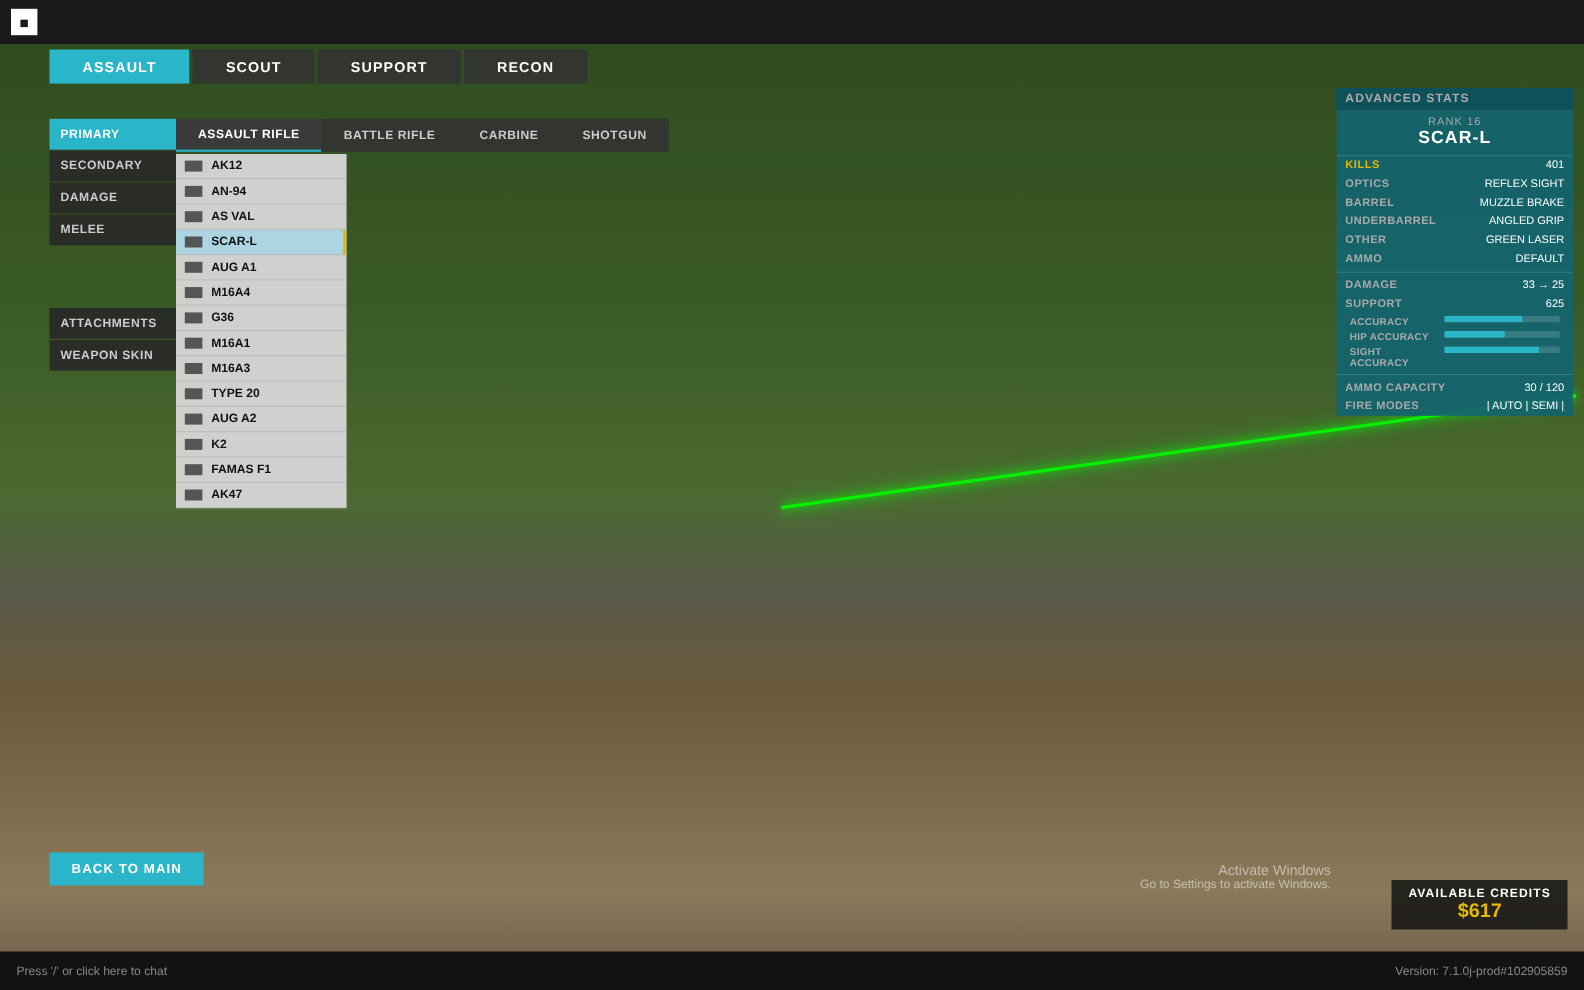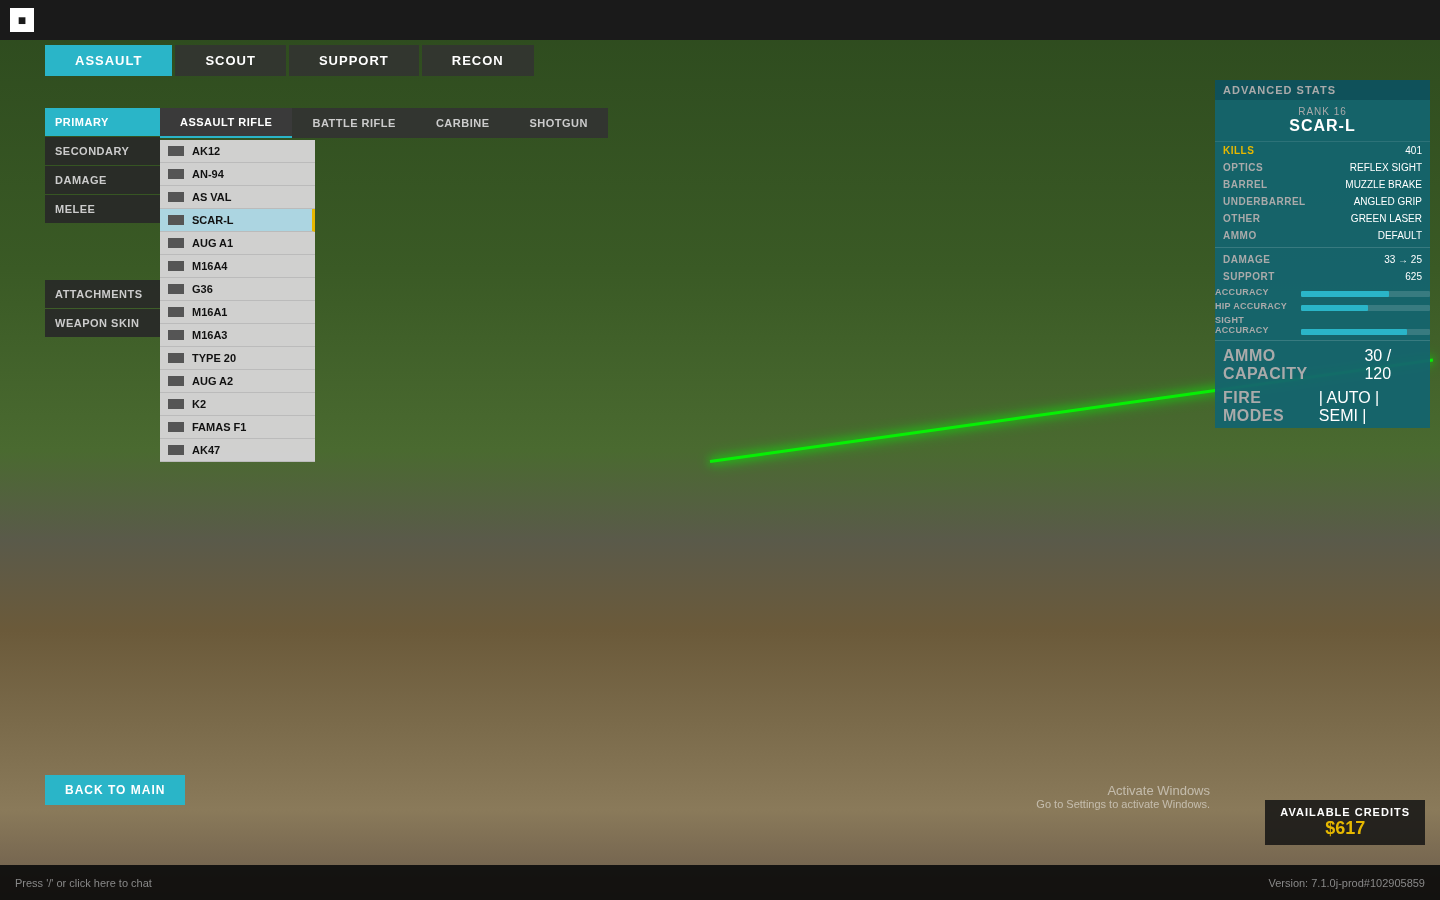--- a/index.html
+++ b/index.html
@@ -241,22 +241,22 @@
       margin: 4px 8px;
       height: 75px;
       background: rgba(15,60,70,0.8);
       position: relative;
       border: 1px solid rgba(255,255,255,0.1);
     }
 
     
     .stat-bar-row {
       display: flex;
-      align-items: flex-end;
-      padding: 2px 0;
+      align-items: flex-start;
+      padding: 2px 12px;
       gap: 6px;
     }
 
     .stat-bar-label {
       color: #aaa;
       font-size: 9px;
       font-weight: bold;
       width: 80px;
       flex-shrink: 0;
       letter-spacing: 0.3px;
@@ -279,21 +279,21 @@
     .stat-bar-fill.accuracy { width: 68%; }
     .stat-bar-fill.hip { width: 52%; }
     .stat-bar-fill.sight { width: 82%; }
 
     
     .ammo-row {
       display: flex;
       justify-content: space-between;
       align-items: center;
       padding: 3px 8px;
-      font-size: 16px;
+      font-size: 10px;
     }
 
     .ammo-label {
       color: #aaa;
       font-weight: bold;
       letter-spacing: 0.5px;
     }
 
     .ammo-value {
       color: white;

